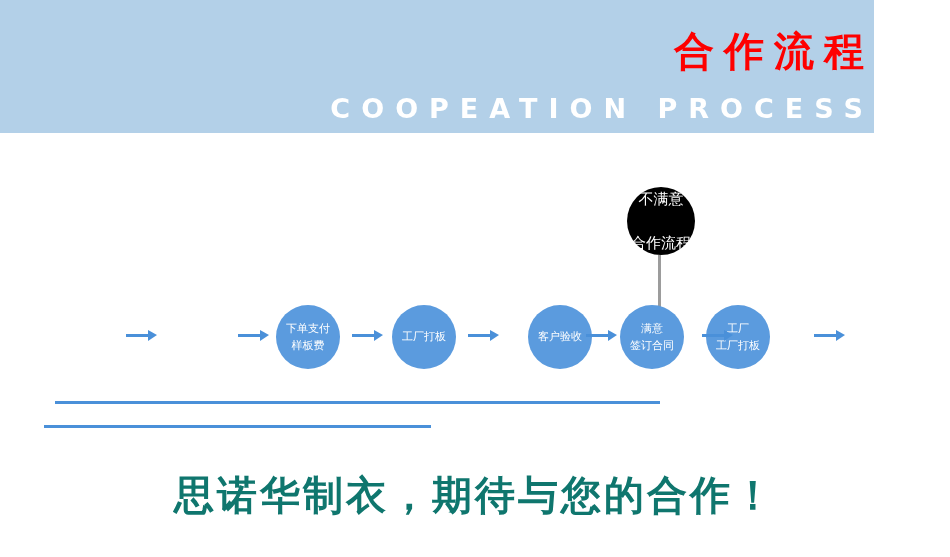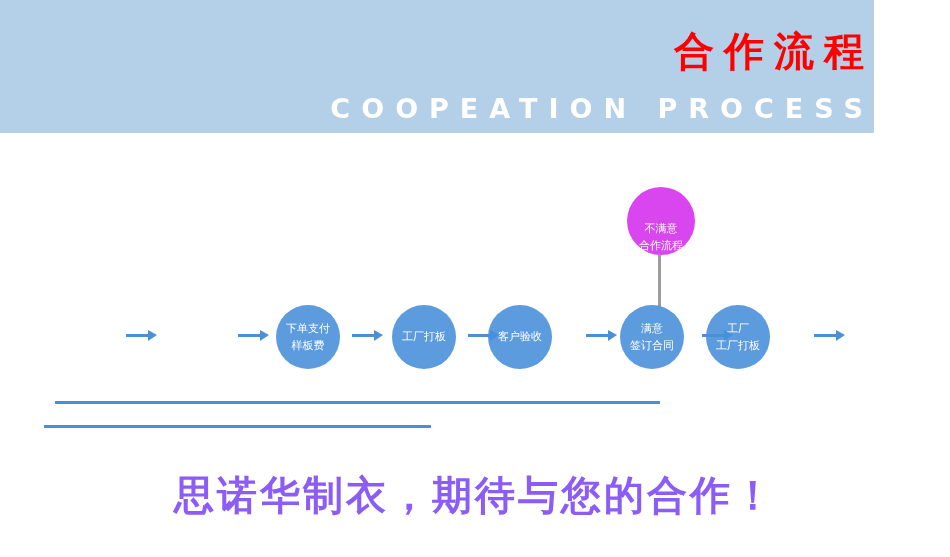--- a/index.html
+++ b/index.html
@@ -24,43 +24,43 @@
   .flow { position: absolute; top: 133px; left: 0; width: 950px; height: 320px; }
 
   .step {
     position: absolute; top: 172px; width: 64px; height: 64px;
     background: #5b9bde; border-radius: 50%;
     display: flex; flex-direction: column; align-items: center; justify-content: center;
     color: #ffffff; font-size: 11px; line-height: 1.55; text-align: center; white-space: nowrap;
   }
   .rework {
     position: absolute; top: 54px; width: 68px; height: 68px;
-    background: #d946ef; border-radius: 50%;
-    display: flex; flex-direction: column; align-items: center; justify-content: flex-end;
-    color: #ffffff; font-size: 11px; line-height: 1.6; text-align: center; white-space: nowrap;
+    background: #000000; border-radius: 50%;
+    display: flex; flex-direction: column; align-items: center; justify-content: space-between;
+    color: #ffffff; font-size: 15px; line-height: 1.6; text-align: center; white-space: nowrap;
   }
   .rework-connector {
     position: absolute; left: 658px; top: 122px; width: 3px; height: 52px; background: #9c9c9c;
   }
 
   .arrow {
     position: absolute; top: 201px; width: 22px; height: 3px; background: #4a90d9;
   }
   .arrow::after {
     content: ""; position: absolute; right: -9px; top: -4px;
     border-left: 9px solid #4a90d9; border-top: 5px solid transparent; border-bottom: 6px solid transparent;
   }
 
   .underline-1 { position: absolute; left: 55px; top: 268px; width: 605px; height: 3px; background: #4a90d9; }
   .underline-2 { position: absolute; left: 44px; top: 292px; width: 387px; height: 3px; background: #4a90d9; }
 
   
   .footer {
     position: absolute; top: 468px; left: 0; width: 950px;
-    text-align: center; color: #8b5cf6; font-size: 40px; font-weight: bold; letter-spacing: 3px;
+    text-align: center; color: #0f766e; font-size: 40px; font-weight: bold; letter-spacing: 3px;
   }
 </style>
 </head>
 <body>
 
 <div class="page">
 
   <div class="banner">
     <span class="banner-title">合作流程</span>
     <span class="banner-subtitle">COOPEATION PROCESS</span>
@@ -75,21 +75,21 @@
     <div class="rework-connector"></div>
 
     <div class="step" style="left:392px">
       <span>工厂打板</span>
       <span></span>
     </div>
     <div class="step" style="left:276px">
       <span>下单支付</span>
       <span>样板费</span>
     </div>
-    <div class="step" style="left:488px">
+    <div class="step" style="left:528px">
       <span>客户验收</span>
       <span></span>
     </div>
     <div class="step" style="left:620px">
       <span>满意</span>
       <span>签订合同</span>
     </div>
     <div class="step" style="left:706px">
       <span>工厂</span>
       <span>工厂打板</span>

